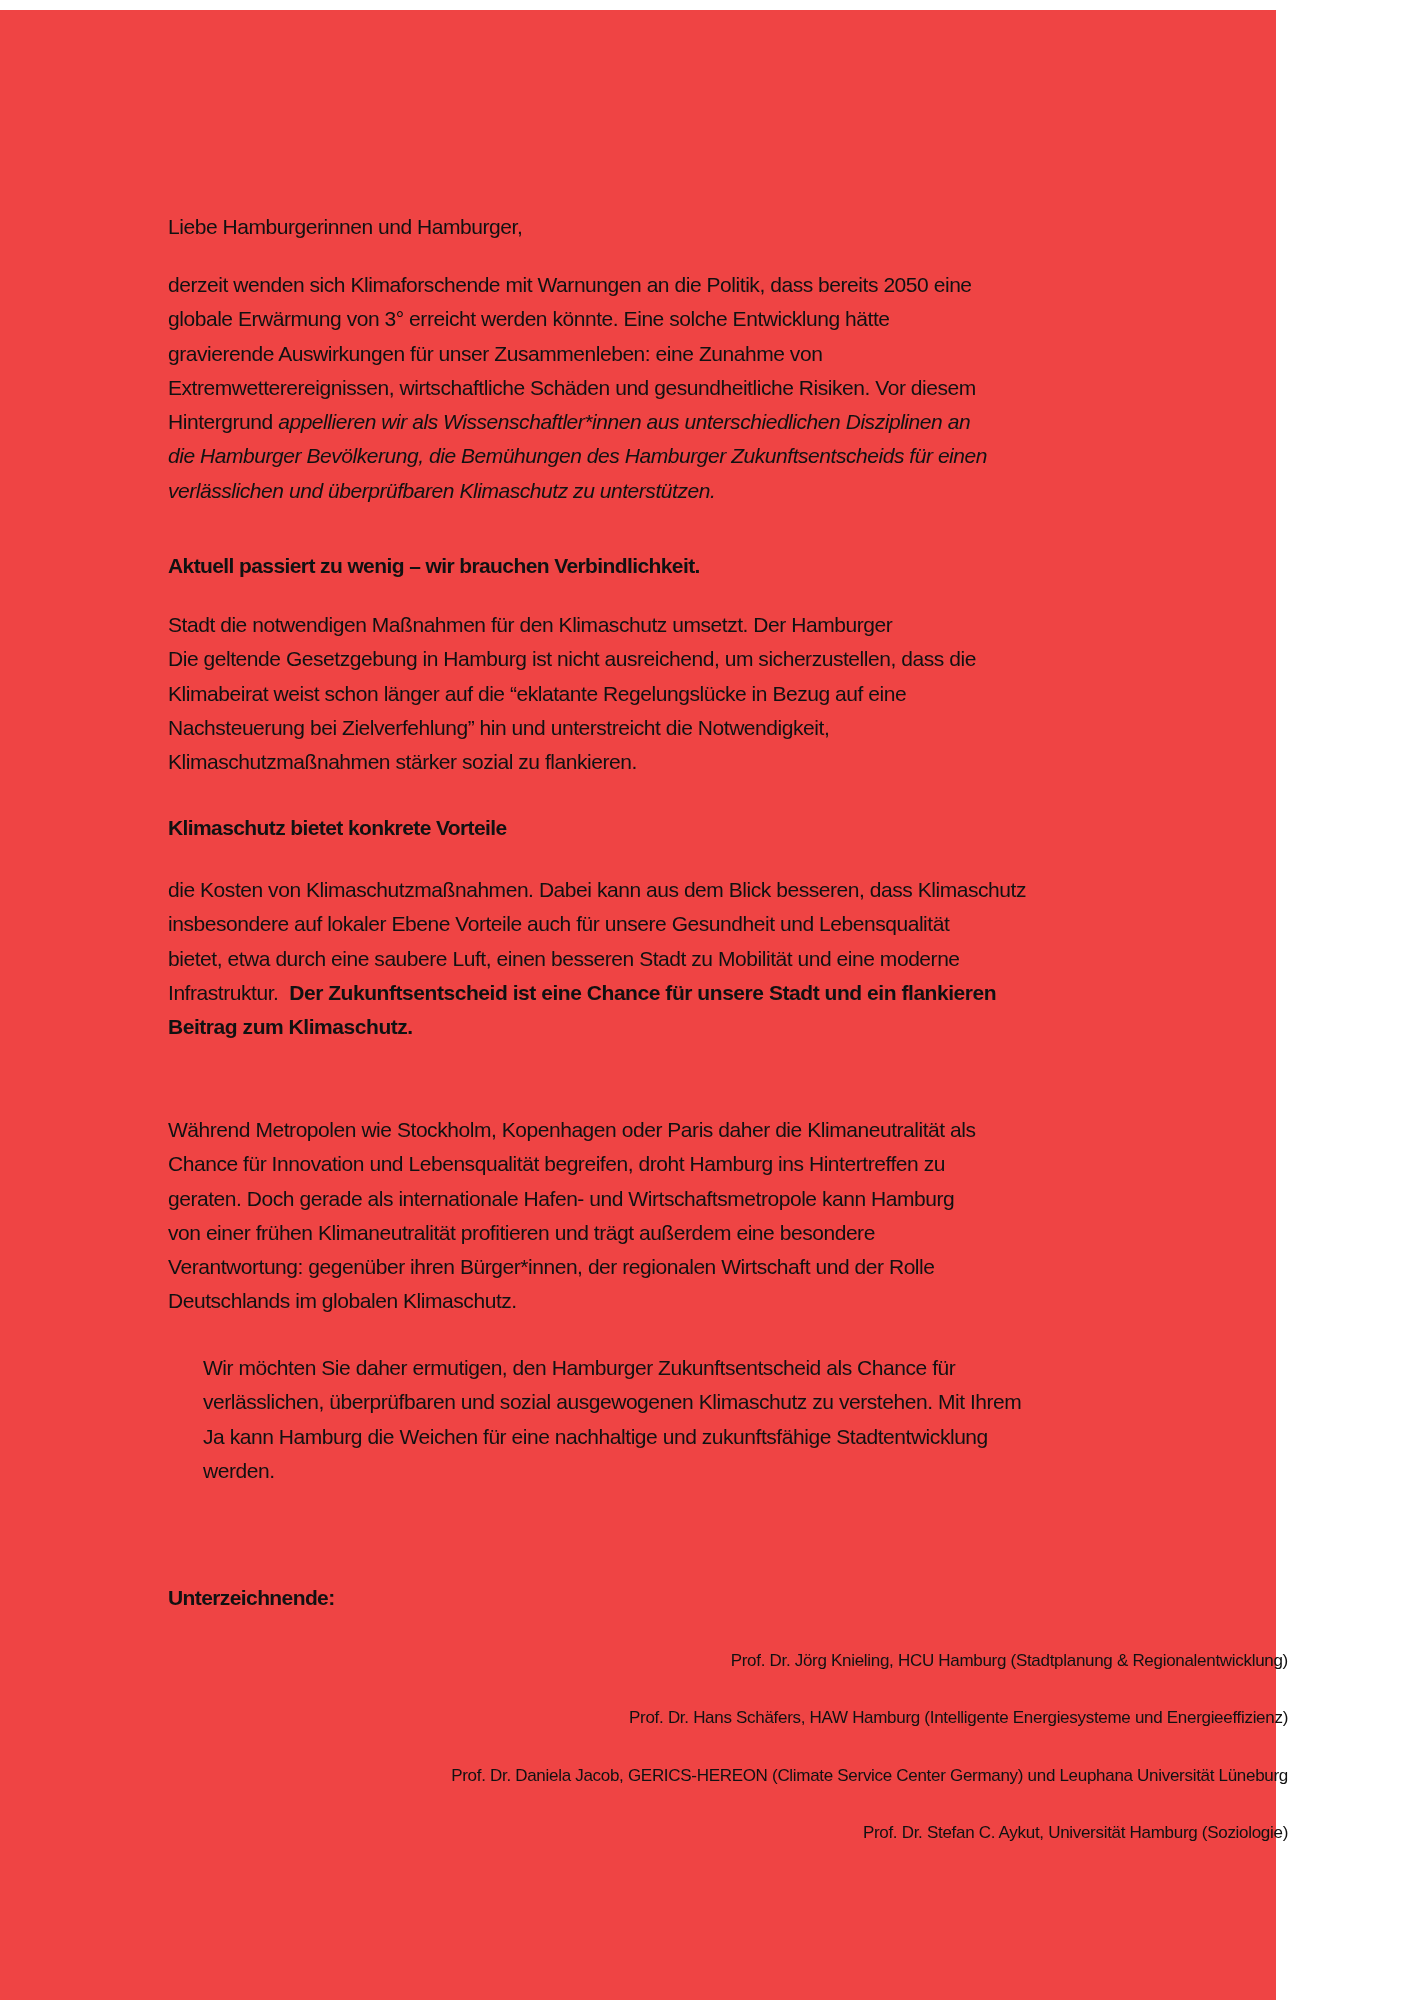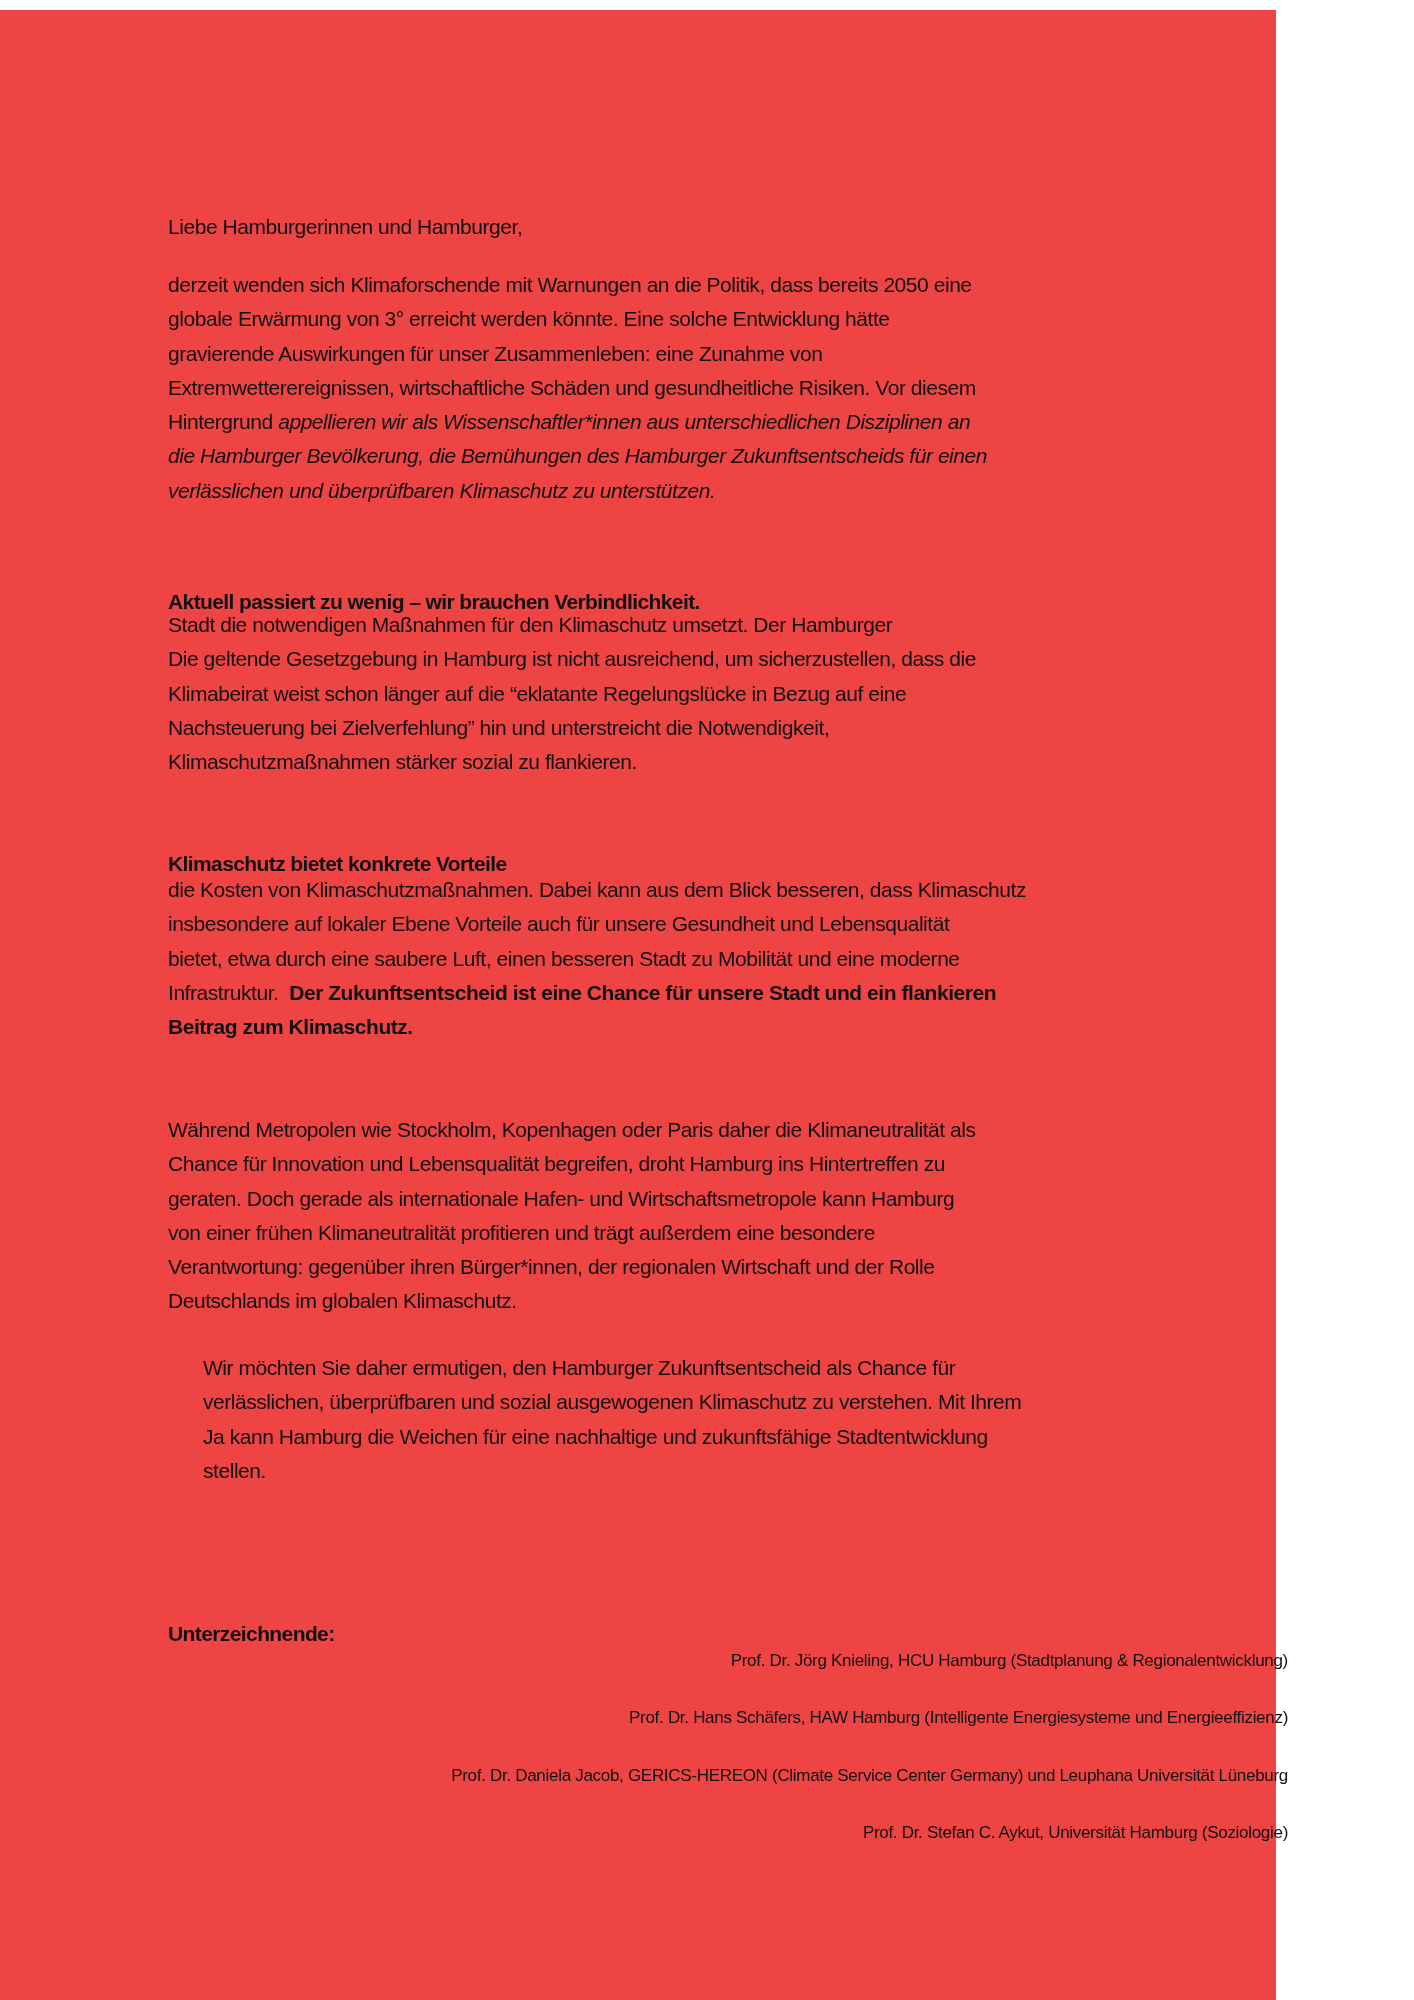--- a/index.html
+++ b/index.html
@@ -8,21 +8,21 @@
     position: absolute; left: 0; top: 10px; width: 1276px; height: 2000px;
     background: #ef4444; color: #111111;
     font-family: "Liberation Sans", sans-serif;
   }
   .block { position: absolute; left: 168px; width: 1120px; }
   .line {
     display: block; height: 34.3px; line-height: 34.3px;
     font-size: 21px; white-space: nowrap; letter-spacing: -0.45px;
     transform-origin: left center;
   }
-  .heading .line { font-weight: bold; letter-spacing: -0.6px; margin-top: 36px; }
+  .heading .line { font-weight: bold; letter-spacing: -0.6px; }
   .it { font-style: italic; }
   .b { font-weight: bold; }
   .signers .line { font-size: 17px; height: 57.3px; line-height: 57.3px; letter-spacing: -0.3px; }
 </style>
 </head>
 <body>
 
 <div class="page">
 
   <div class="block" style="top:200px;">
@@ -67,21 +67,21 @@
     <span class="line">geraten. Doch gerade als internationale Hafen- und Wirtschaftsmetropole  kann Hamburg</span>
     <span class="line">von einer frühen Klimaneutralität profitieren und trägt außerdem eine besondere</span>
     <span class="line">Verantwortung:  gegenüber ihren Bürger*innen, der regionalen Wirtschaft und der Rolle</span>
     <span class="line">Deutschlands im globalen Klimaschutz.</span>
   </div>
 
   <div class="block" style="top:1341px;margin-left:35px;">
     <span class="line">Wir möchten Sie daher ermutigen,  den Hamburger Zukunftsentscheid als Chance für</span>
     <span class="line">verlässlichen, überprüfbaren  und sozial ausgewogenen Klimaschutz zu verstehen.  Mit Ihrem</span>
     <span class="line">Ja kann Hamburg  die Weichen für eine nachhaltige und zukunftsfähige Stadtentwicklung</span>
-    <span class="line">stellen.</span>
+    <span class="line">werden.</span>
   </div>
 
   <div class="block heading" style="top:1571px;">
     <span class="line">Unterzeichnende:</span>
   </div>
   <div class="block signers" style="top:1622px;text-align:right;">
     <span class="line">Prof. Dr. Jörg Knieling, HCU Hamburg (Stadtplanung &amp; Regionalentwicklung)</span>
     <span class="line">Prof. Dr. Hans Schäfers, HAW  Hamburg (Intelligente Energiesysteme und Energieeffizienz)</span>
     <span class="line">Prof. Dr. Daniela Jacob, GERICS-HEREON  (Climate Service Center Germany) und Leuphana Universität Lüneburg</span>
     <span class="line">Prof. Dr. Stefan C. Aykut,  Universität Hamburg (Soziologie)</span>

